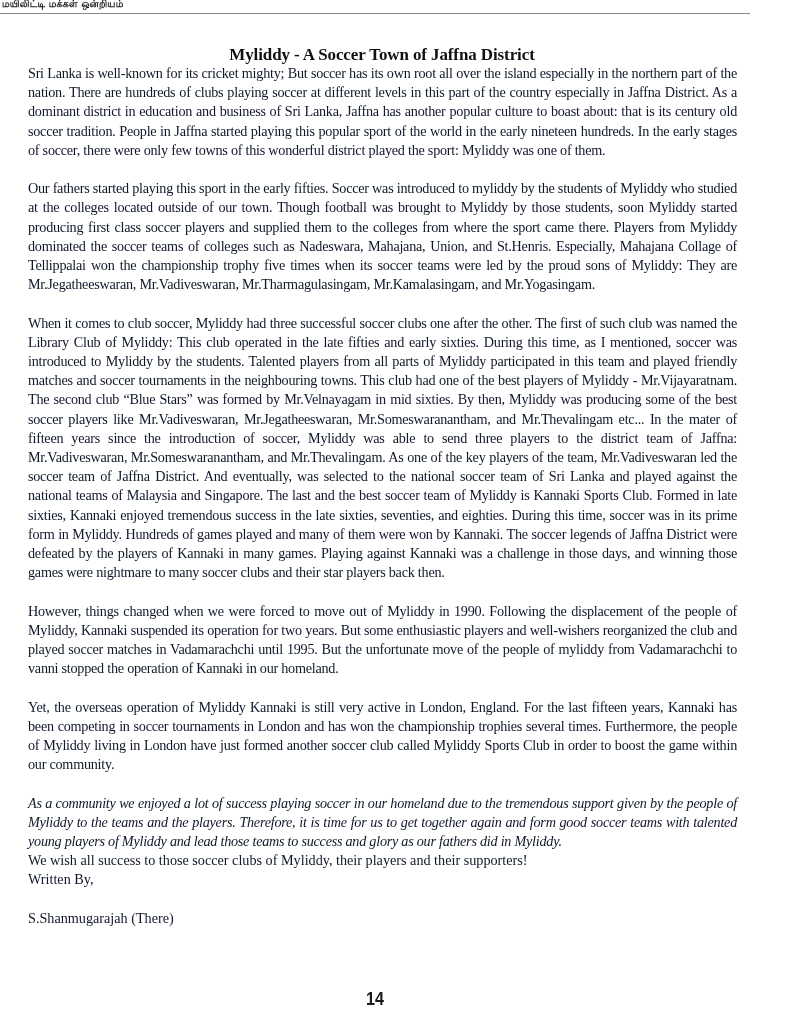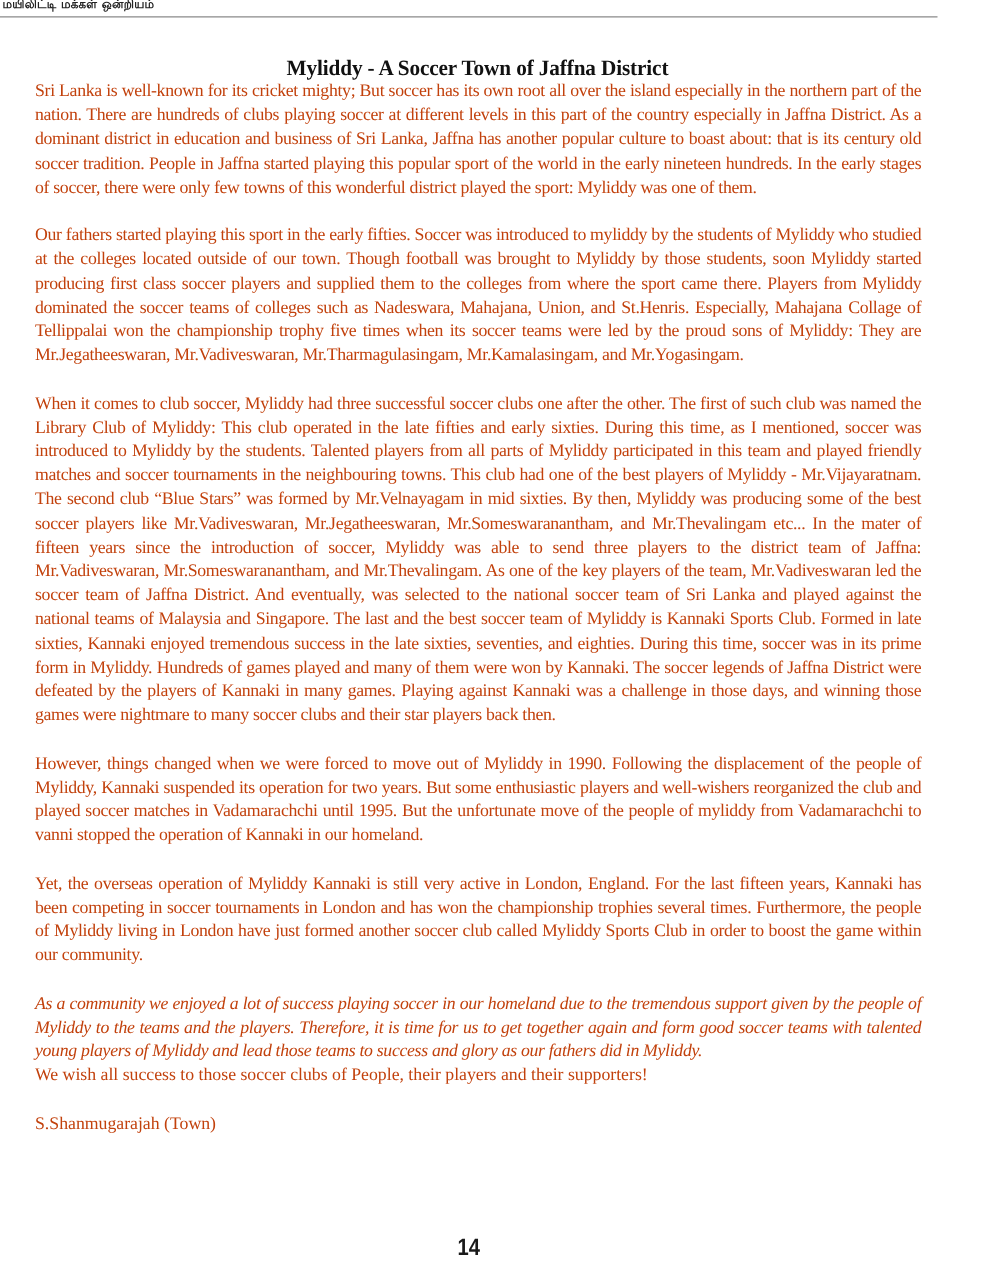--- a/index.html
+++ b/index.html
@@ -15,21 +15,21 @@
     font-size: 9.5px; color: #222; letter-spacing: 0.2px; white-space: nowrap;
   }
   .title {
     position: absolute; left: 0; top: 44px; width: 764px; text-align: center;
     font-family: "Liberation Serif", serif; font-weight: bold; font-size: 17.5px;
     color: #111; letter-spacing: -0.1px; transform: scaleX(0.97);
   }
   .article {
     position: absolute; left: 28px; top: 64px; width: 709px;
     font-family: "Liberation Serif", serif; font-size: 14.2px; line-height: 19.2px;
-    color: #c2410c;
+    color: #0f172a;
   }
   .para { margin: 0 0 19.2px 0; text-align: justify; text-align-last: left; letter-spacing: -0.25px; word-spacing: 0px; }
   .para.tight { margin-bottom: 0; font-style: italic; }
   .signoff { margin: 0; }
   .author { margin-top: 19.2px; }
   .page-number {
     position: absolute; left: 0; top: 988px; width: 750px; text-align: center;
     font-family: "Liberation Sans", sans-serif; font-weight: bold; font-size: 19px;
     color: #1a1a1a; transform: scaleX(0.85);
   }
@@ -43,17 +43,18 @@
 
 <h1 class="title" style="margin:0;">Myliddy - A Soccer Town of Jaffna District</h1>
 
 <div class="article">
   <p class="para">Sri Lanka is well-known for its cricket mighty; But soccer has its own root  all over the island especially in the northern part of the nation.  There are hundreds of clubs  playing soccer at different levels in this part of the country especially in Jaffna District. As a dominant district in education and business of Sri Lanka, Jaffna  has another popular culture to boast about: that is its century old soccer tradition.  People in Jaffna started playing this popular sport of the world in the early nineteen hundreds. In the early stages of soccer, there were only few towns of this wonderful district played the sport:  Myliddy was one of  them.</p>
   <p class="para">Our fathers started playing this sport in the early fifties. Soccer was introduced to myliddy by the students of Myliddy who studied at the colleges located outside of our town. Though football was brought to Myliddy by those students, soon Myliddy started producing first class soccer players and supplied them to the colleges from where the sport came there. Players from Myliddy dominated the soccer teams of  colleges such as Nadeswara, Mahajana, Union, and St.Henris.  Especially, Mahajana Collage of Tellippalai won the championship trophy five times when its soccer teams were led by the proud sons of Myliddy:  They are Mr.Jegatheeswaran, Mr.Vadiveswaran, Mr.Tharmagulasingam, Mr.Kamalasingam, and Mr.Yogasingam.</p>
   <p class="para">When it comes to club soccer, Myliddy  had three successful soccer clubs one after the other. The first of such club was named the Library Club of Myliddy:  This club operated in the late fifties and early sixties. During this time, as I mentioned, soccer was introduced to Myliddy by the students. Talented players from all parts of Myliddy participated in this team and played friendly matches and soccer tournaments in the neighbouring towns.  This club had one of the best players of Myliddy - Mr.Vijayaratnam.  The second club “Blue Stars” was formed by Mr.Velnayagam in mid sixties. By then, Myliddy was producing some of the best soccer players like Mr.Vadiveswaran, Mr.Jegatheeswaran, Mr.Someswaranantham, and Mr.Thevalingam etc... In the mater of fifteen years since the  introduction of soccer, Myliddy was able to send three players to the district team of Jaffna:  Mr.Vadiveswaran, Mr.Someswaranantham, and Mr.Thevalingam.  As one of the key players of the team, Mr.Vadiveswaran led the soccer team of Jaffna District. And eventually, was selected to the national soccer  team of Sri Lanka and played against the national teams of Malaysia and Singapore.  The last and the best soccer team of Myliddy is Kannaki Sports Club. Formed in late sixties, Kannaki enjoyed tremendous success in the late sixties, seventies, and eighties.  During this time, soccer was in its prime form in Myliddy.  Hundreds of games played and many of them were won by Kannaki. The soccer legends of Jaffna District were defeated by the players of Kannaki in many games. Playing against Kannaki was a challenge in those days, and winning those games were nightmare to many soccer clubs and their star players back then.</p>
   <p class="para">However, things changed when we were forced to move out of Myliddy in 1990.  Following the displacement of the people of Myliddy, Kannaki suspended its operation for two years.  But some enthusiastic players and well-wishers reorganized the club and played soccer matches in Vadamarachchi until 1995.  But the unfortunate move of  the people of myliddy from Vadamarachchi to vanni stopped the operation of Kannaki in our homeland.</p>
   <p class="para">Yet, the overseas operation of Myliddy Kannaki is still very active in London, England. For the last fifteen years, Kannaki has been competing in soccer tournaments in London and has won the championship trophies several times. Furthermore, the people of Myliddy living in London have just formed another soccer club called Myliddy Sports Club in order to boost the game within our community.</p>
   <p class="para tight">As a community we enjoyed a lot of success playing soccer in our homeland due to the tremendous support given by the people of Myliddy to the teams and the players. Therefore, it is time for us to get together again and form good soccer teams with talented young players of Myliddy and lead those teams to success and glory as our fathers did in Myliddy.</p>
-  <p class="signoff">We wish all success to those soccer clubs of People, their players and their supporters!</p>
-  <p class="signoff author">S.Shanmugarajah (Town)</p>
+  <p class="signoff">We wish all success to those soccer clubs of Myliddy, their players and their supporters!</p>
+  <p class="signoff">Written By,</p>
+  <p class="signoff author">S.Shanmugarajah (There)</p>
 </div>
 
 <div class="page-number">14</div>
 
 </body></html>

